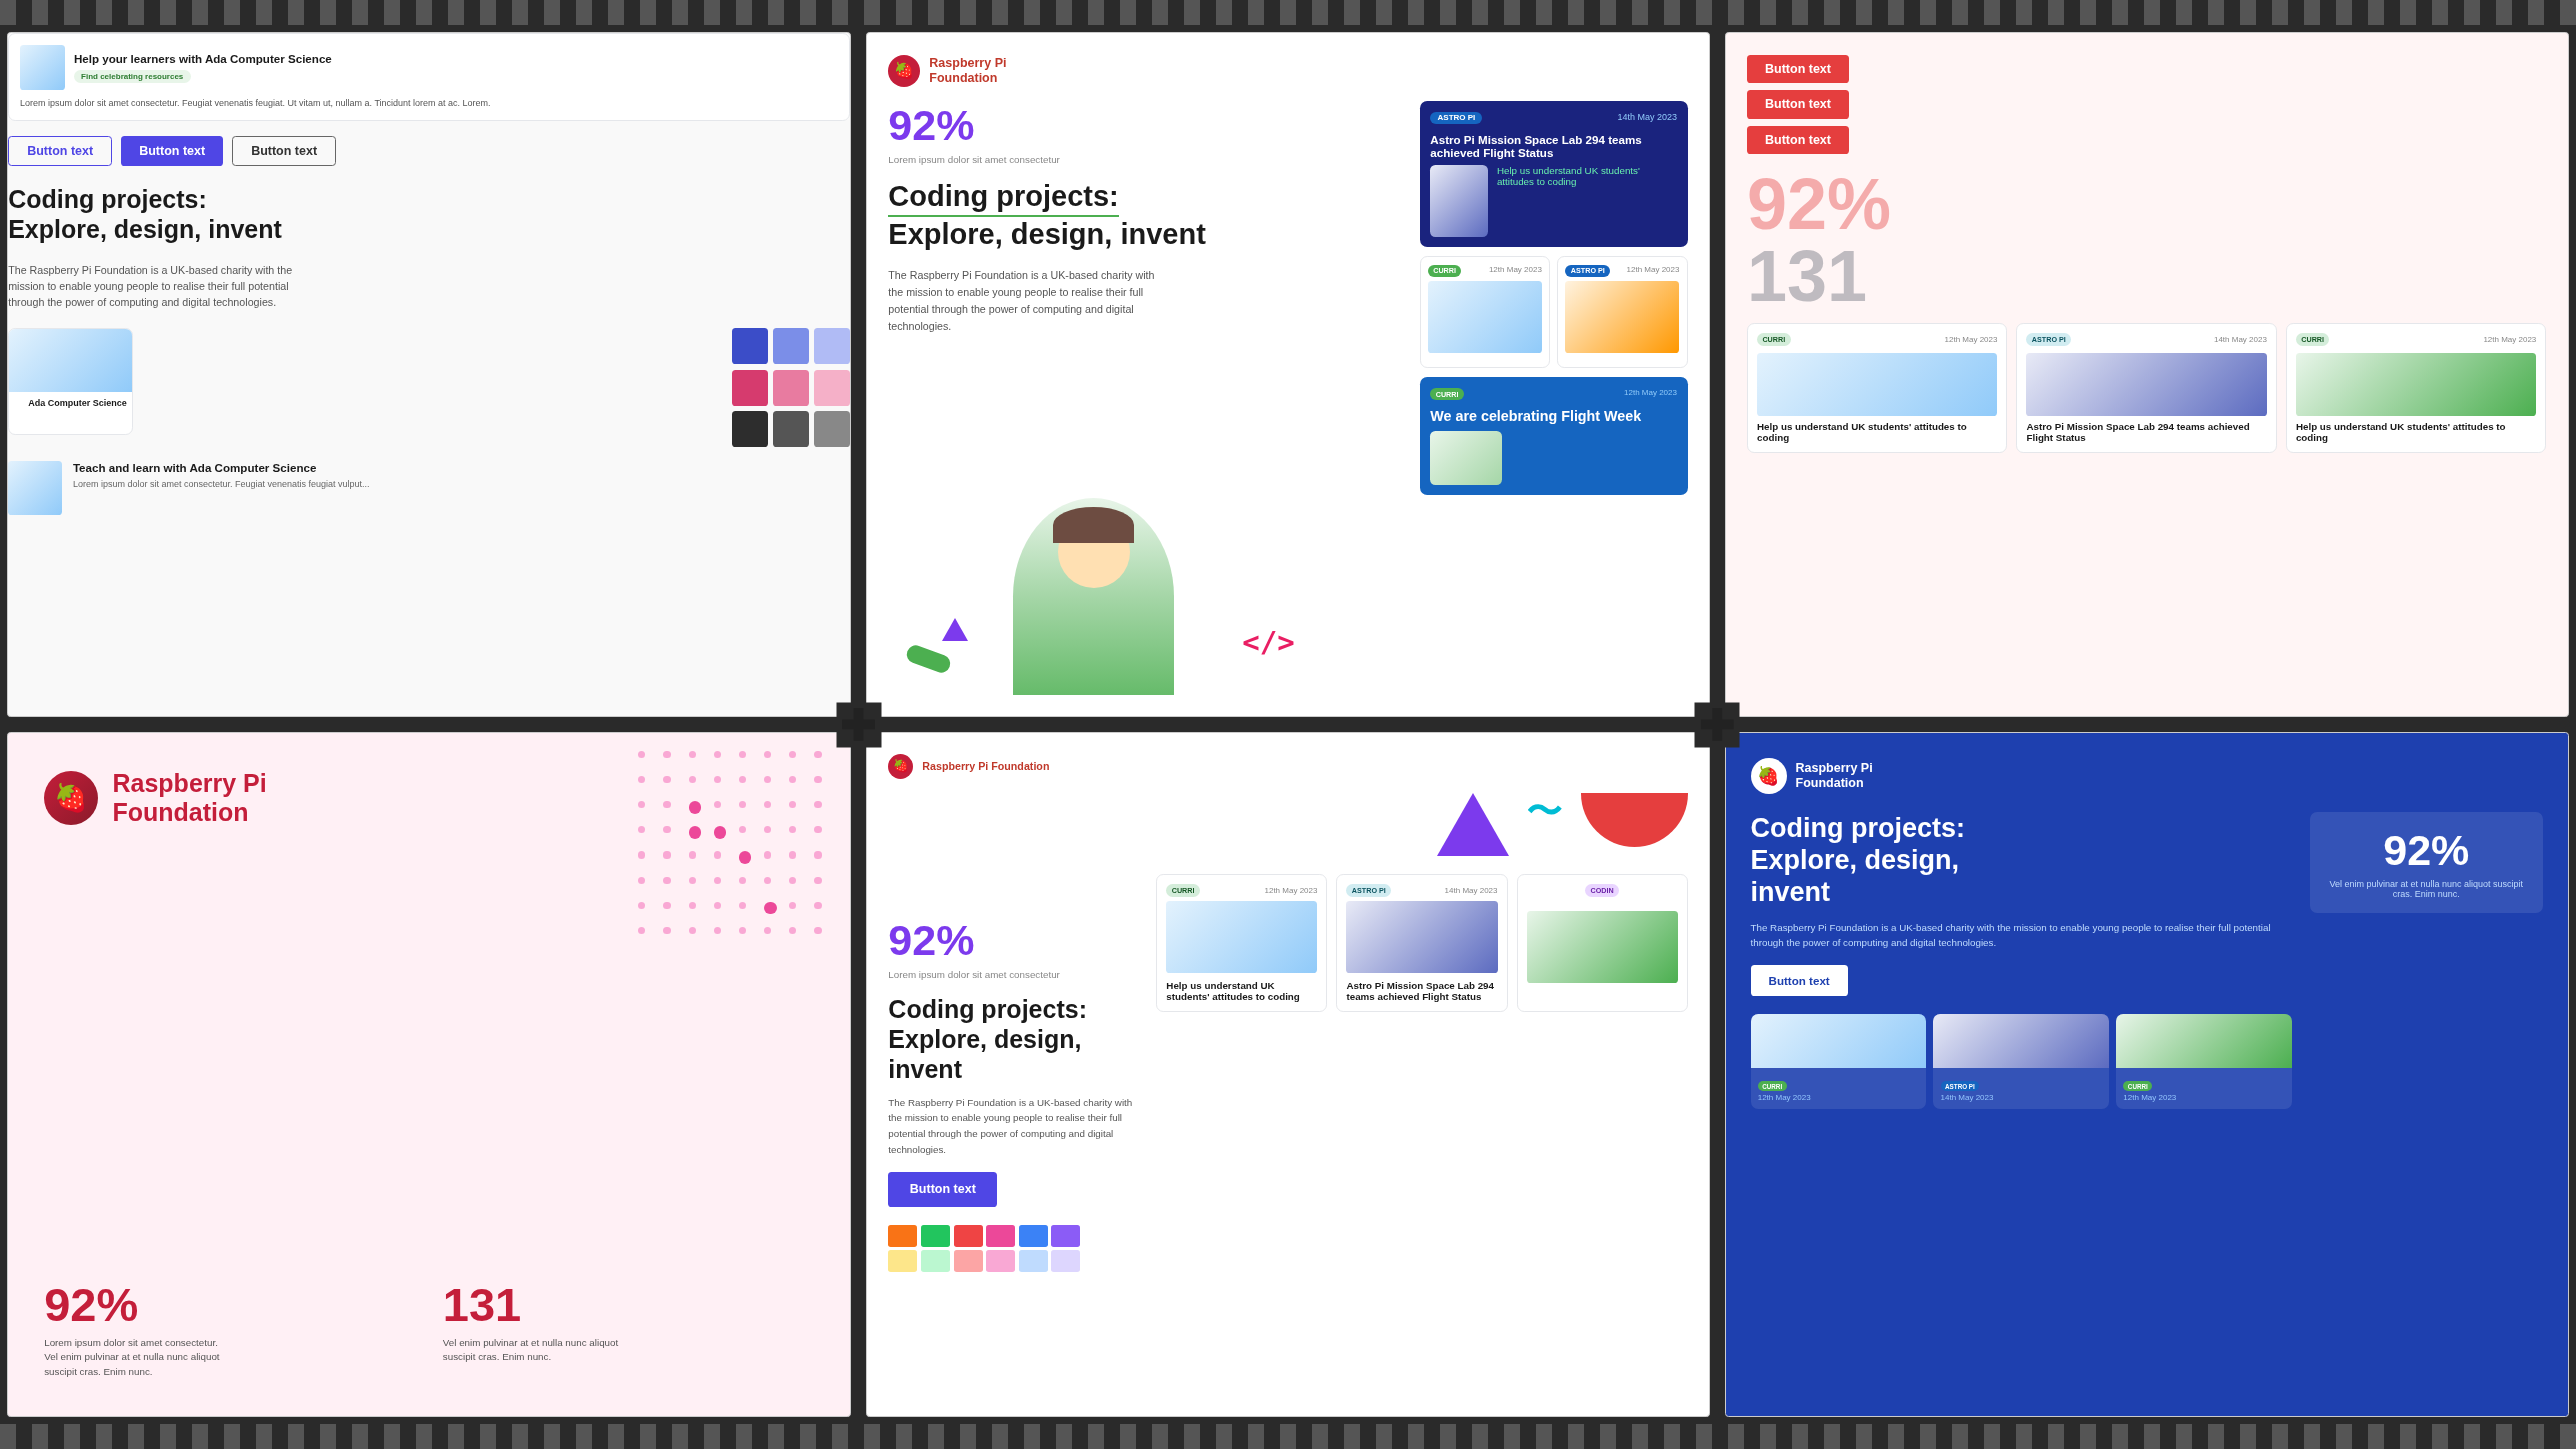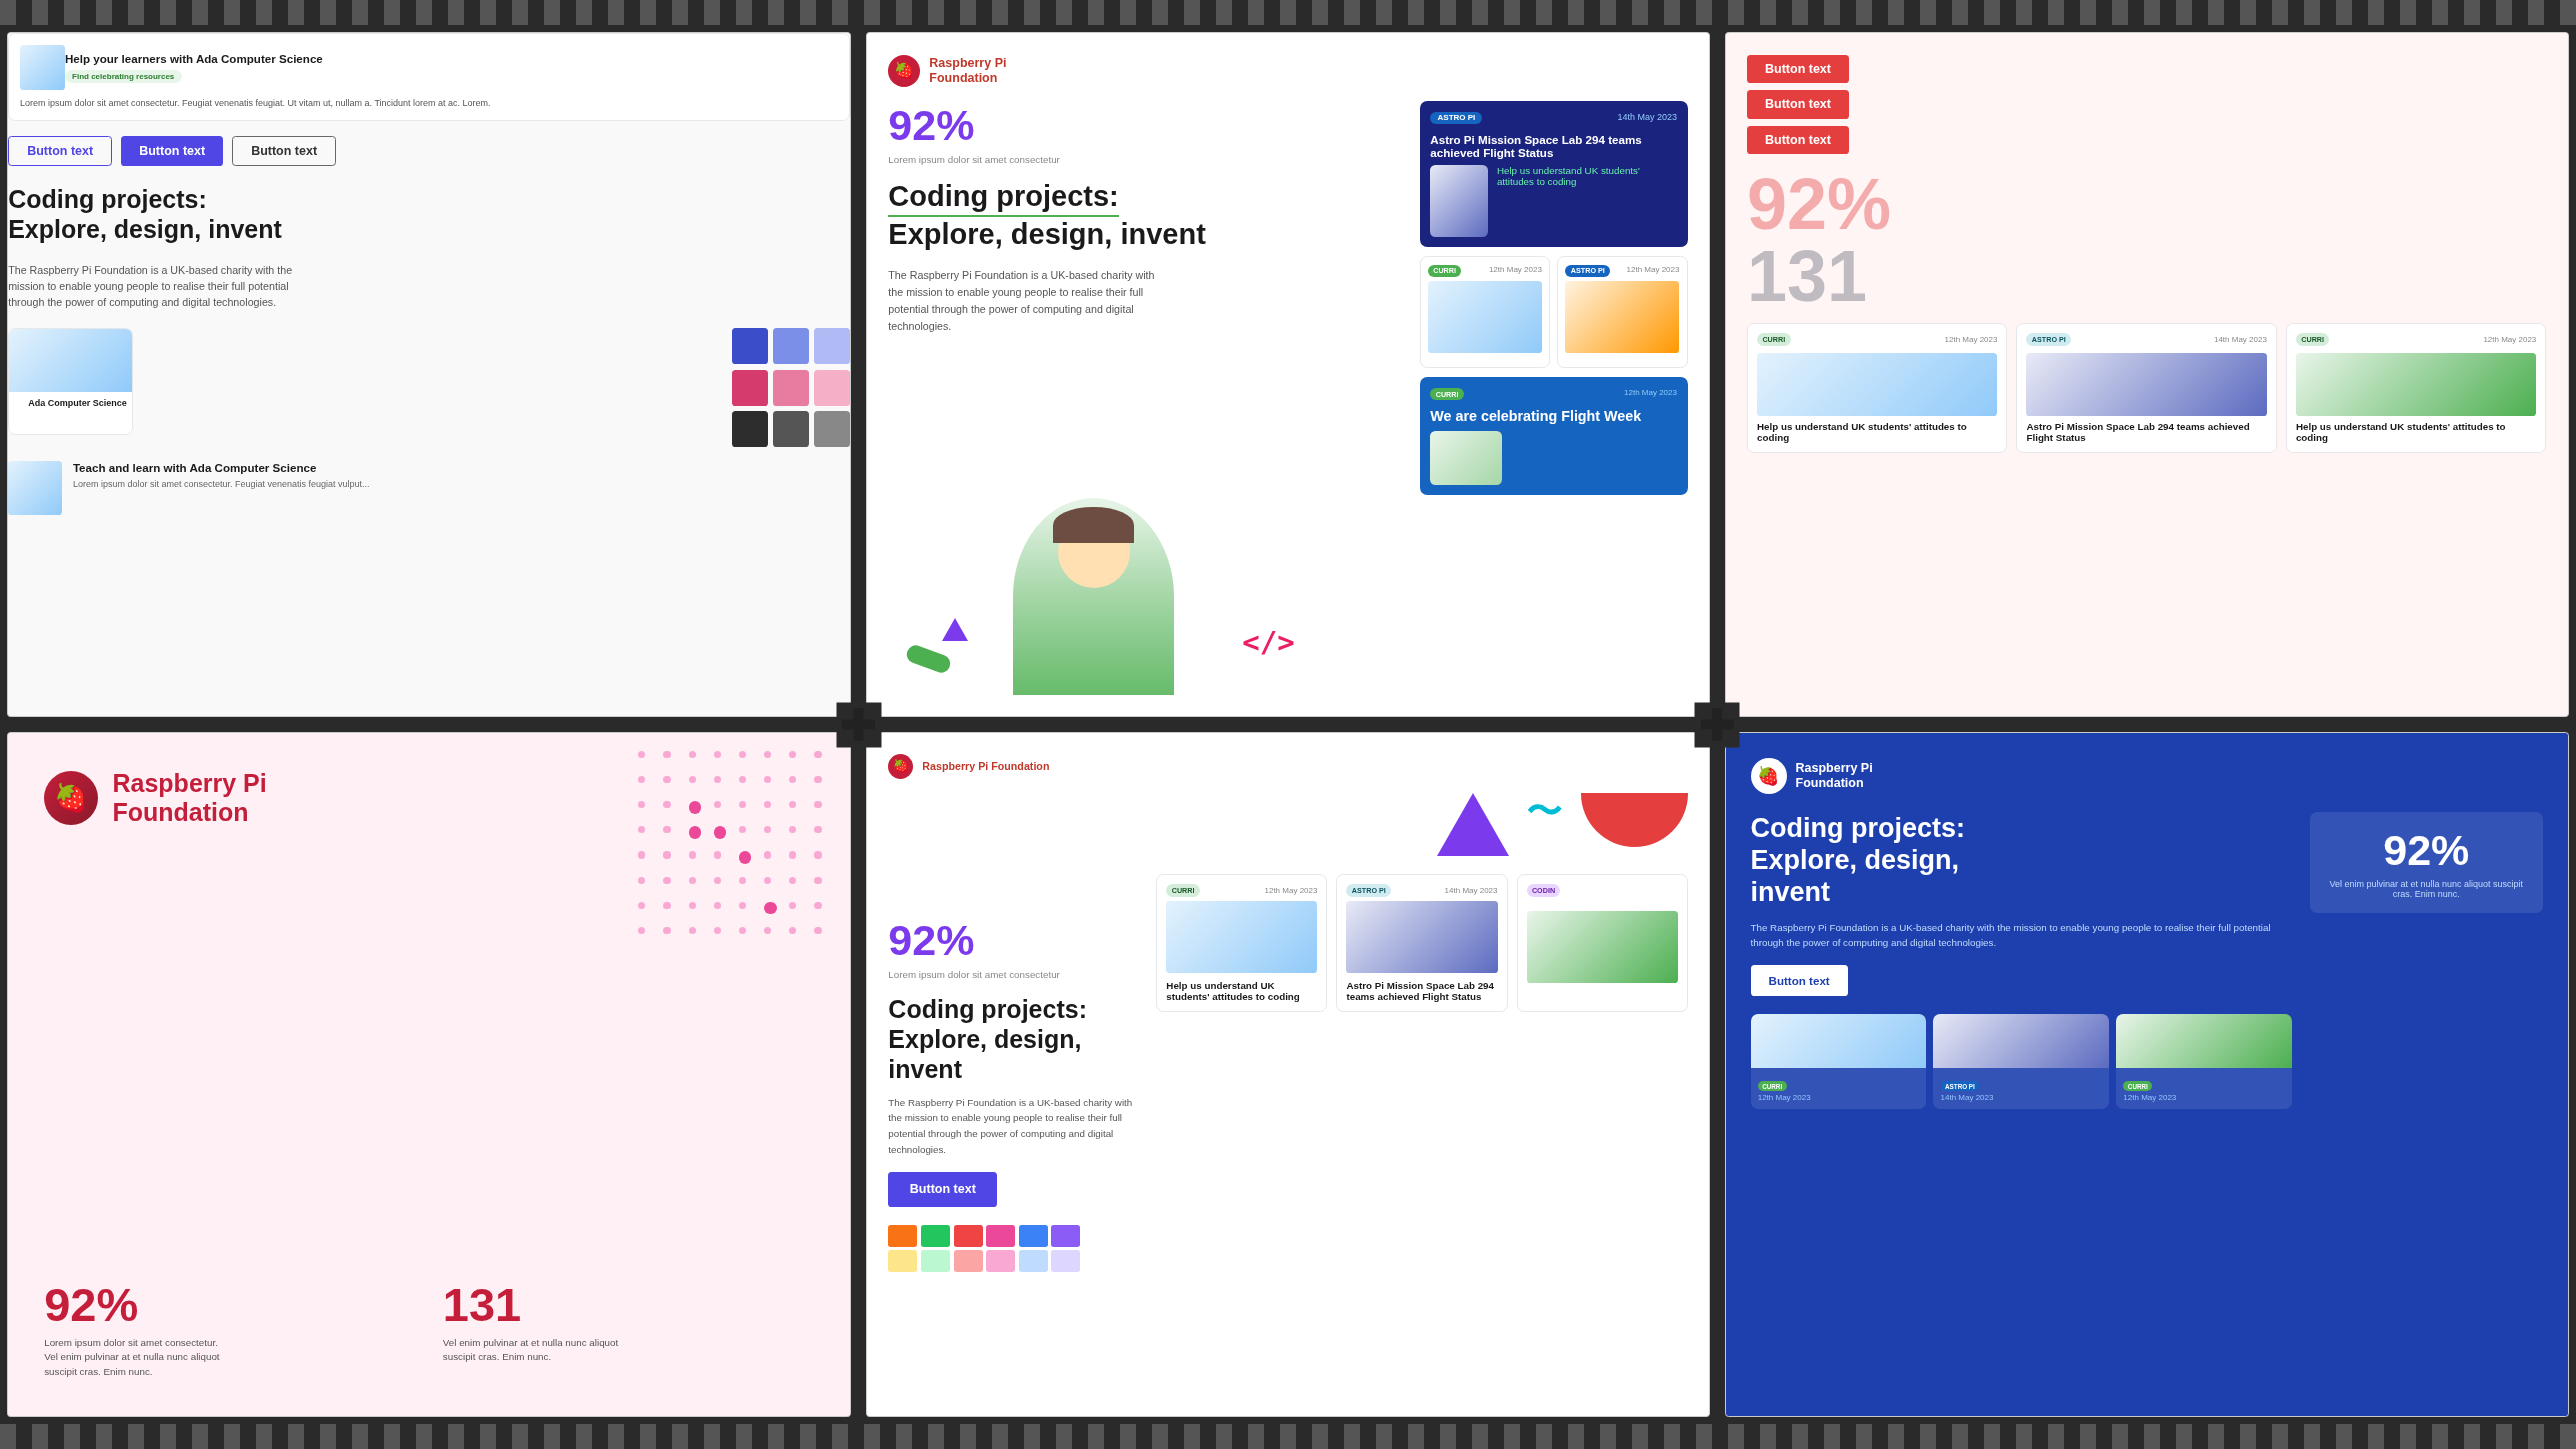--- a/index.html
+++ b/index.html
@@ -146,20 +146,21 @@
     .p1-ada-card {
       background: white;
       border: 0.9px solid #e5e7eb;
       border-radius: 7.2px;
       padding: 10.7px;
       margin-bottom: 14.3px;
     }
     .p1-ada-top {
       display: flex;
       align-items: center;
+      gap: 9px;
       margin-bottom: 7.2px;
     }
     .p1-ada-photo {
       width: 45px;
       height: 45px;
       border-radius: 3.6px;
       background: linear-gradient(135deg, #fce4ec 0%, #f8bbd0 100%);
       flex-shrink: 0;
     }
     .p1-ada-title {
@@ -1124,21 +1125,21 @@
             <div class="p5-card">
               <div style="display:flex;justify-content:space-between;align-items:center;margin-bottom:3.6px;">
                 <span style="background:#d1ecf1;color:#0c5460;font-size:7.2px;padding:1.8px 5.4px;border-radius:9px;font-weight:600;">ASTRO PI</span>
                 <span style="font-size:8px;color:#888;">14th May 2023</span>
               </div>
               <div class="p5-card-img img-astro"></div>
               <div class="p5-card-title">Astro Pi Mission Space Lab 294 teams achieved Flight Status</div>
             </div>
 
             <div class="p5-card">
-              <div style="display:flex;justify-content:flex-start;align-items:center;margin-bottom:14px;">
+              <div style="display:flex;justify-content:center;align-items:center;margin-bottom:14px;">
                 <span style="background:#e9d5ff;color:#6b21a8;font-size:7.2px;padding:1.8px 5.4px;border-radius:9px;font-weight:600;">CODIN</span>
               </div>
               <div class="p5-card-img img-coding"></div>
               <div class="p5-card-title"></div>
             </div>
           </div>
         </div>
       </div>
     </div>
   </div>

